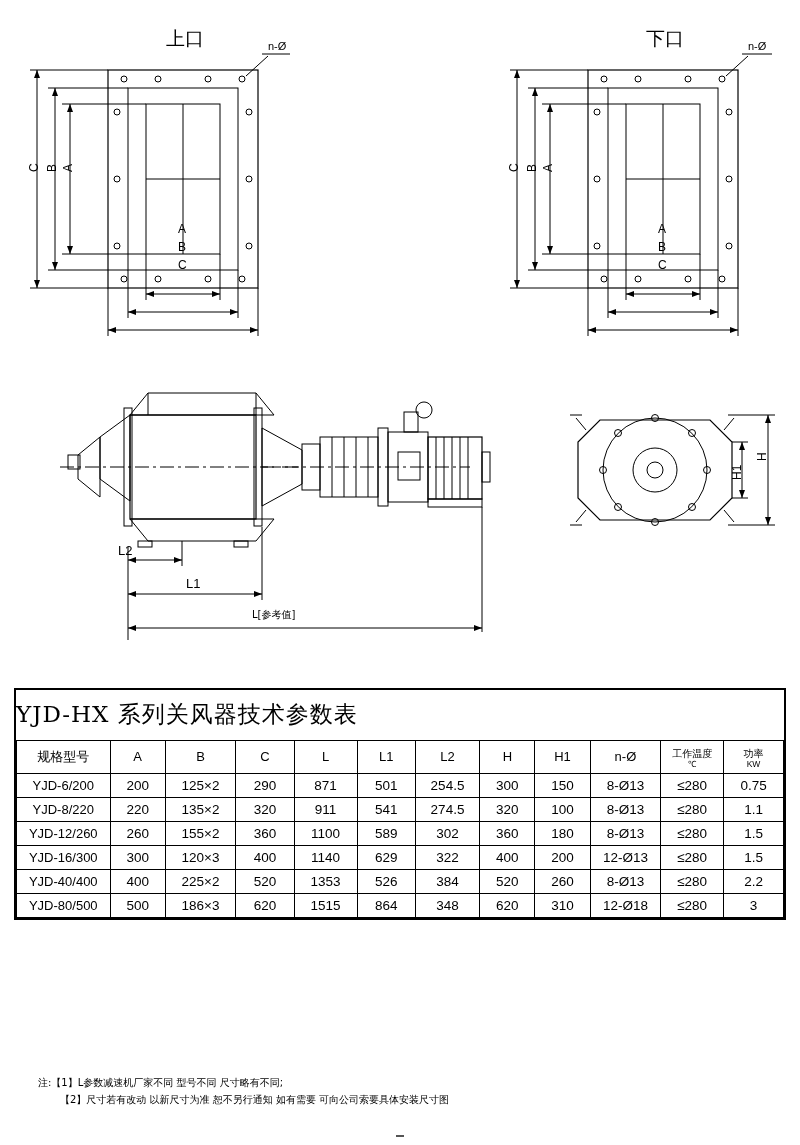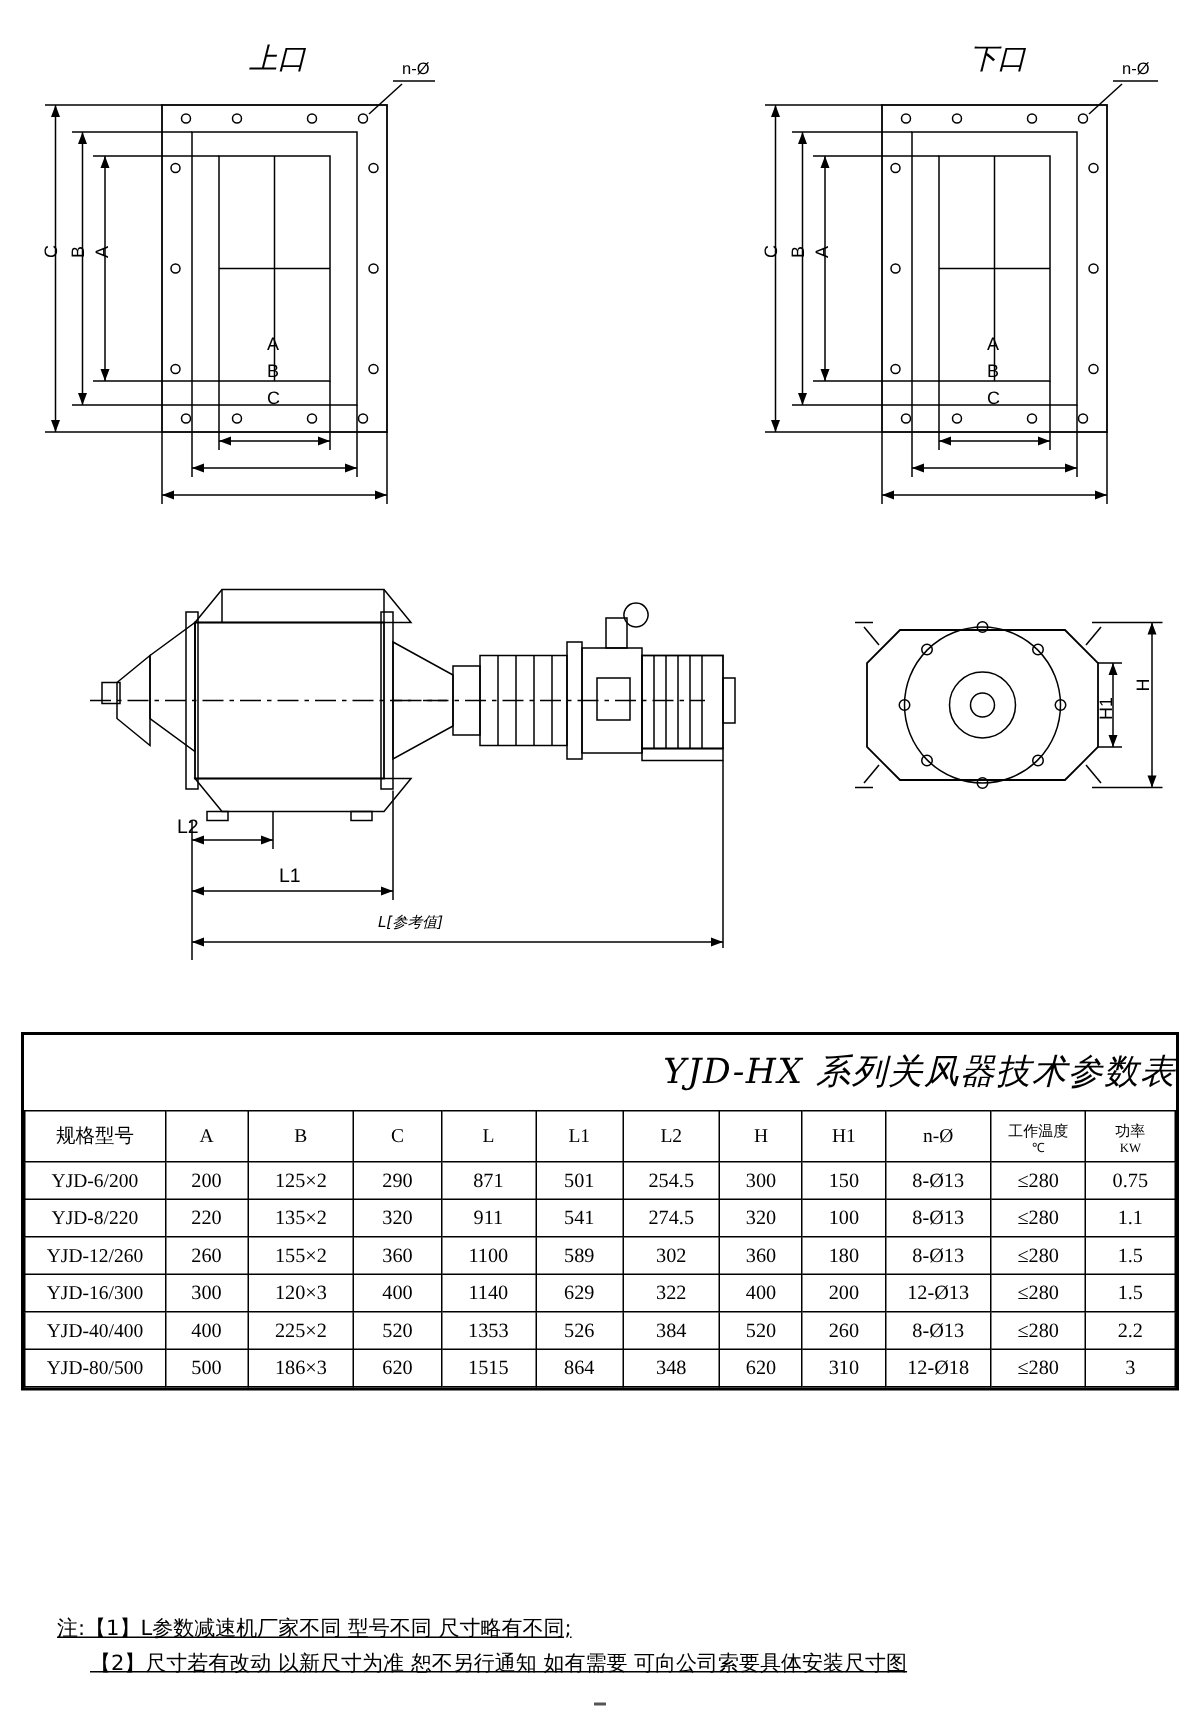--- a/index.html
+++ b/index.html
@@ -1,30 +1,30 @@
 <!DOCTYPE html>
 <html><head>
 <meta charset="utf-8">
 <style>
   html,body{margin:0;padding:0;background:#fff;}
   body{width:800px;height:1145px;position:relative;font-family:"Liberation Sans","DejaVu Sans",sans-serif;color:#000;}
   .wrap{position:relative;width:800px;height:1145px;overflow:hidden;}
   svg{display:block;}
   .lbl{position:absolute;font-size:13px;color:#000;white-space:nowrap;}
-  .lbl-cn{font-family:"DejaVu Sans",sans-serif;font-style:italic;}
+  .lbl-cn{font-family:"DejaVu Sans",sans-serif;}
   
   .tablebox{position:absolute;left:14px;top:688px;width:772px;border:2px solid #000;box-sizing:border-box;}
-  .tbl-title{text-align:right;font-size:23px;font-family:"DejaVu Serif",serif;padding:9px 0 10px 0;letter-spacing:1px;}
-  table.spec{border-collapse:collapse;width:100%;table-layout:fixed;font-family:Liberation Serif, serif;}
+  .tbl-title{text-align:left;font-size:23px;font-family:"DejaVu Serif",serif;padding:9px 0 10px 0;letter-spacing:1px;}
+  table.spec{border-collapse:collapse;width:100%;table-layout:fixed;font-family:Liberation Sans, sans-serif;}
   table.spec th,table.spec td{border:1px solid #000;text-align:center;font-size:13.5px;padding:4px 1px;font-weight:normal;}
   table.spec th{font-size:13px;}
   table.spec tr th:first-child,table.spec tr td:first-child{font-size:13px;}
   .sub{font-size:8.5px;line-height:1.05;display:block;}
   .hdr-small{font-size:10px;line-height:1.1;}
-  .notes{position:absolute;left:38px;top:1075px;font-size:14px;font-family:"DejaVu Sans",sans-serif;line-height:1.65;text-decoration:underline;}
+  .notes{position:absolute;left:38px;top:1075px;font-size:10px;font-family:"DejaVu Sans",sans-serif;line-height:1.65;}
   .notes div:nth-child(2){padding-left:22px;}
   .footmark{position:absolute;left:396px;top:1135px;width:8px;height:2px;background:#555;}
 </style>
 </head>
 <body>
 
 <div class="wrap">
 
   <svg width="800" height="690" viewBox="0 0 800 690">
     <g stroke="#000" fill="none" stroke-width="1">

